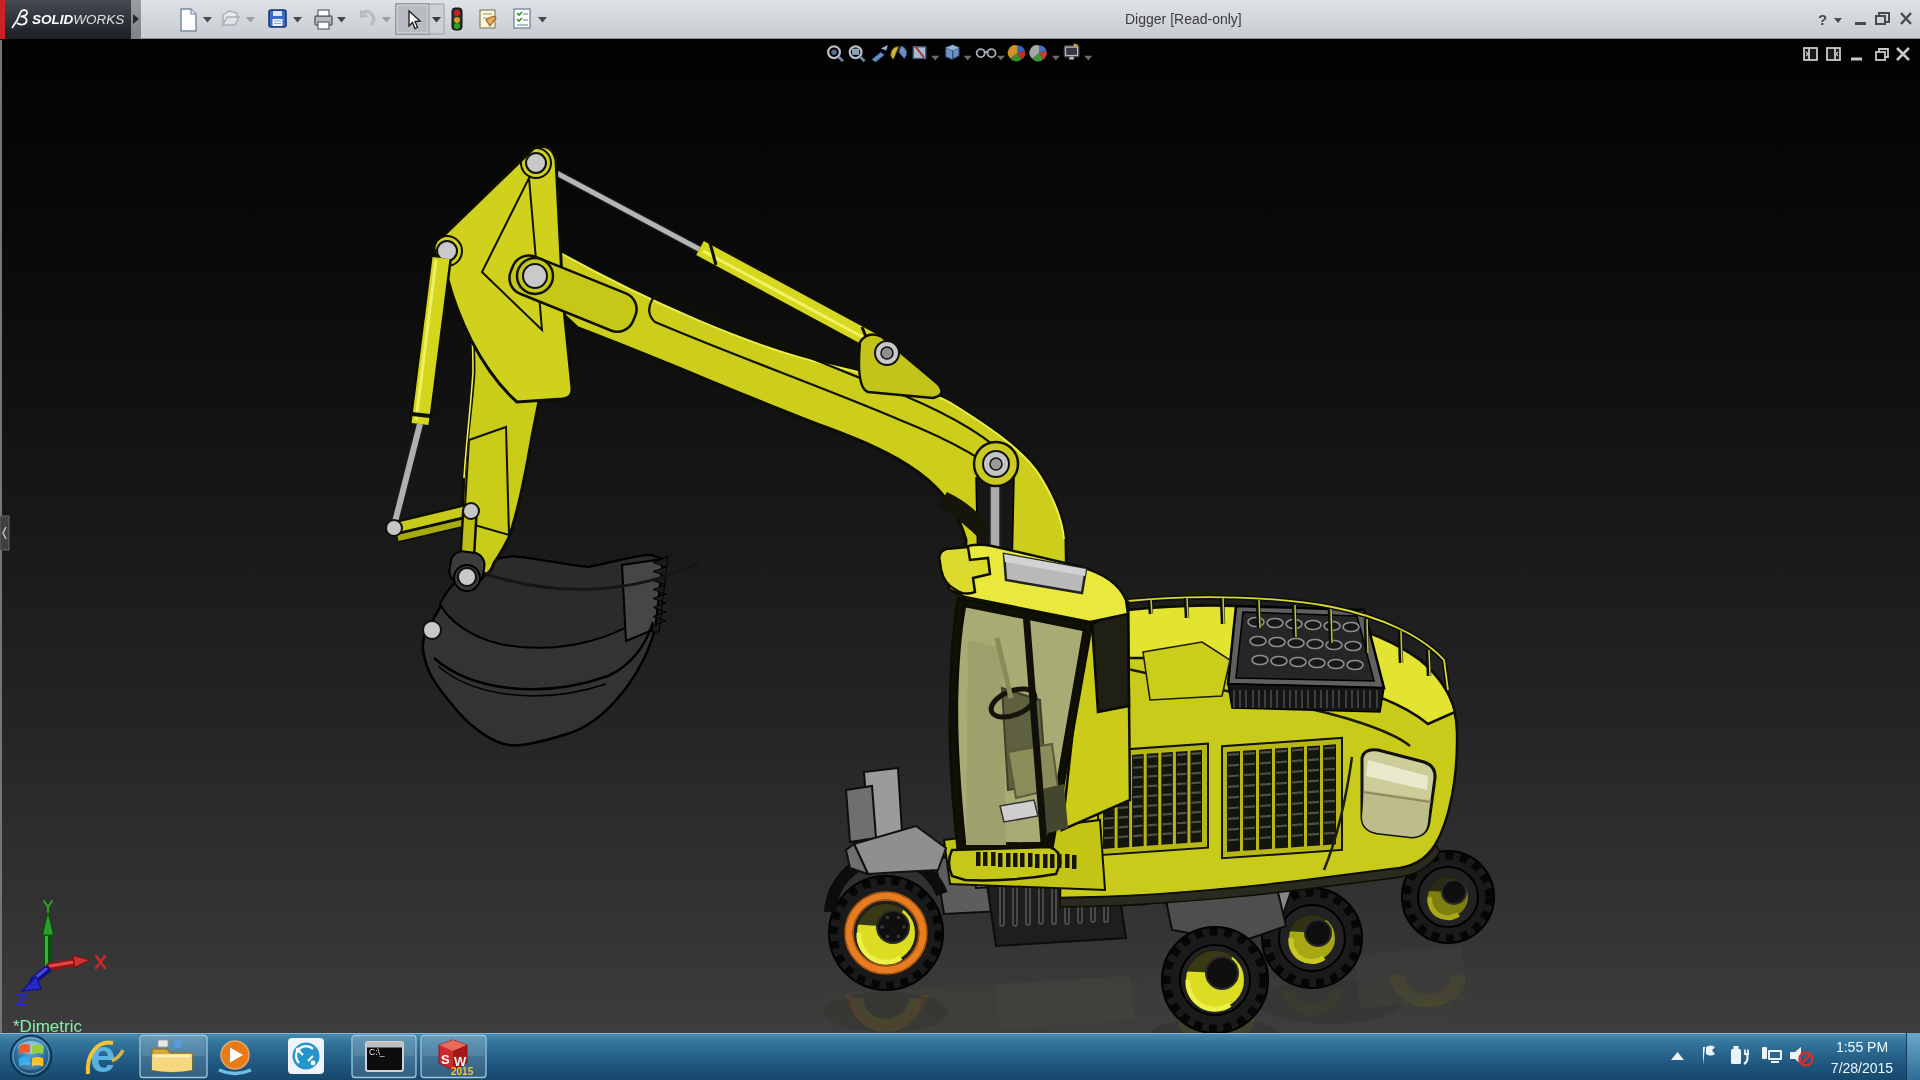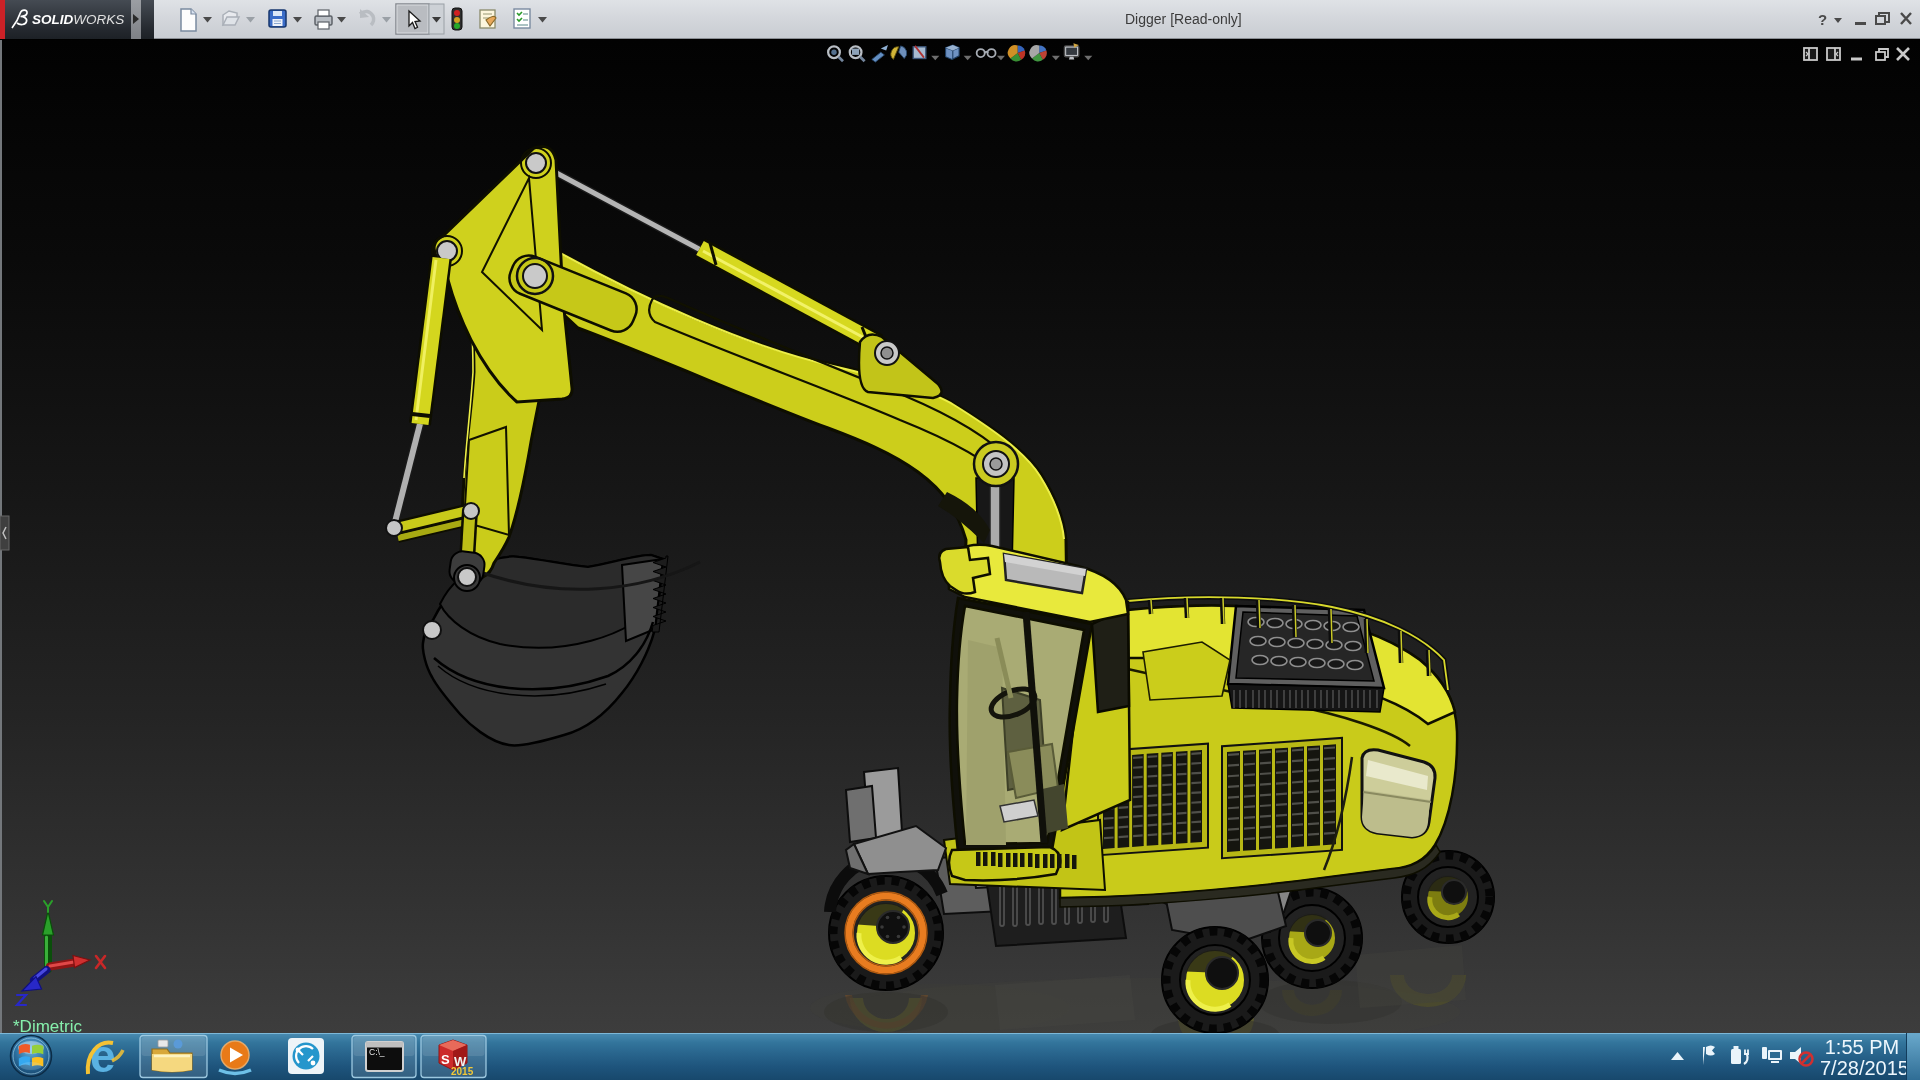--- a/index.html
+++ b/index.html
@@ -1,37 +1,37 @@
 <!DOCTYPE html>
 <html><head>
 <meta charset="utf-8">
 <style>
   html,body{margin:0;padding:0;width:1920px;height:1080px;overflow:hidden;background:#000;}
   *{box-sizing:border-box;font-family:"Liberation Sans",sans-serif;}
   #page{position:absolute;left:0;top:0;width:1920px;height:1080px;}
   #topbar{position:absolute;left:0;top:0;width:1920px;height:39px;
     background:linear-gradient(#dfe2e6,#d2d5da 55%,#c9cdd3);border-bottom:1px solid #8a8e94;}
-  #swlogo{position:absolute;left:0;top:0;width:154px;height:39px;
+  #swlogo{position:absolute;left:0;top:0;width:131px;height:39px;
     background:linear-gradient(#454b53,#23272d 80%,#1d2126);}
   #redstrip{position:absolute;left:0;top:0;width:5px;height:39px;background:#cc2127;}
   #swlogo .txt{position:absolute;left:32px;top:12px;color:#fff;font-size:13.5px;font-weight:bold;
     font-style:italic;letter-spacing:0;}
   #swlogo .txt span{font-weight:normal;color:#e0e0e0;}
   #graystrip{position:absolute;left:131px;top:0;width:10px;height:39px;background:linear-gradient(#9b9ea3,#7e8186);}
   #flyarrow{position:absolute;left:133px;top:14px;width:0;height:0;border-left:6px solid #2a2a2a;
     border-top:5px solid transparent;border-bottom:5px solid transparent;}
   .ttl{position:absolute;top:11px;color:#3c3c3c;font-size:14px;text-align:right;}
   #viewport{position:absolute;left:0;top:40px;width:1920px;height:993px;
     background:linear-gradient(#020202 0%,#0a0a0a 22%,#161616 45%,#242424 68%,#333 88%,#3d3d3d 100%);
     border-left:2px solid #73777b;}
   #dimetric{position:absolute;left:13px;top:1017px;color:#86efac;font-size:17px;}
   #taskbar{position:absolute;left:0;top:1033px;width:1920px;height:47px;
     background:linear-gradient(#4a8cb2 0%,#33759c 20%,#28648c 45%,#1e547c 72%,#17486c 100%);}
   #taskbar .topline{position:absolute;left:0;top:0;width:1920px;height:1px;background:#7db8d8;}
-  #clock{position:absolute;left:1820px;top:1037px;width:84px;color:#eef7fd;font-size:20px;text-align:center;line-height:21px;}
+  #clock{position:absolute;left:1820px;top:1037px;width:84px;color:#eef7fd;font-size:14px;text-align:center;line-height:21px;}
   #showdesk{position:absolute;left:1906px;top:1033px;width:14px;height:47px;background:linear-gradient(#6aa9cc,#2f6d95);border-left:1px solid #123c5c;}
 </style>
 </head>
 <body>
 <div id="page">
   <div id="viewport"></div>
 
   <svg id="model" width="1920" height="1080" viewBox="0 0 1920 1080" style="position:absolute;left:0;top:0">
 <g opacity="0.65">
 <ellipse cx="1150" cy="1012" rx="310" ry="34" fill="#42423c" opacity="0.5"></ellipse>

